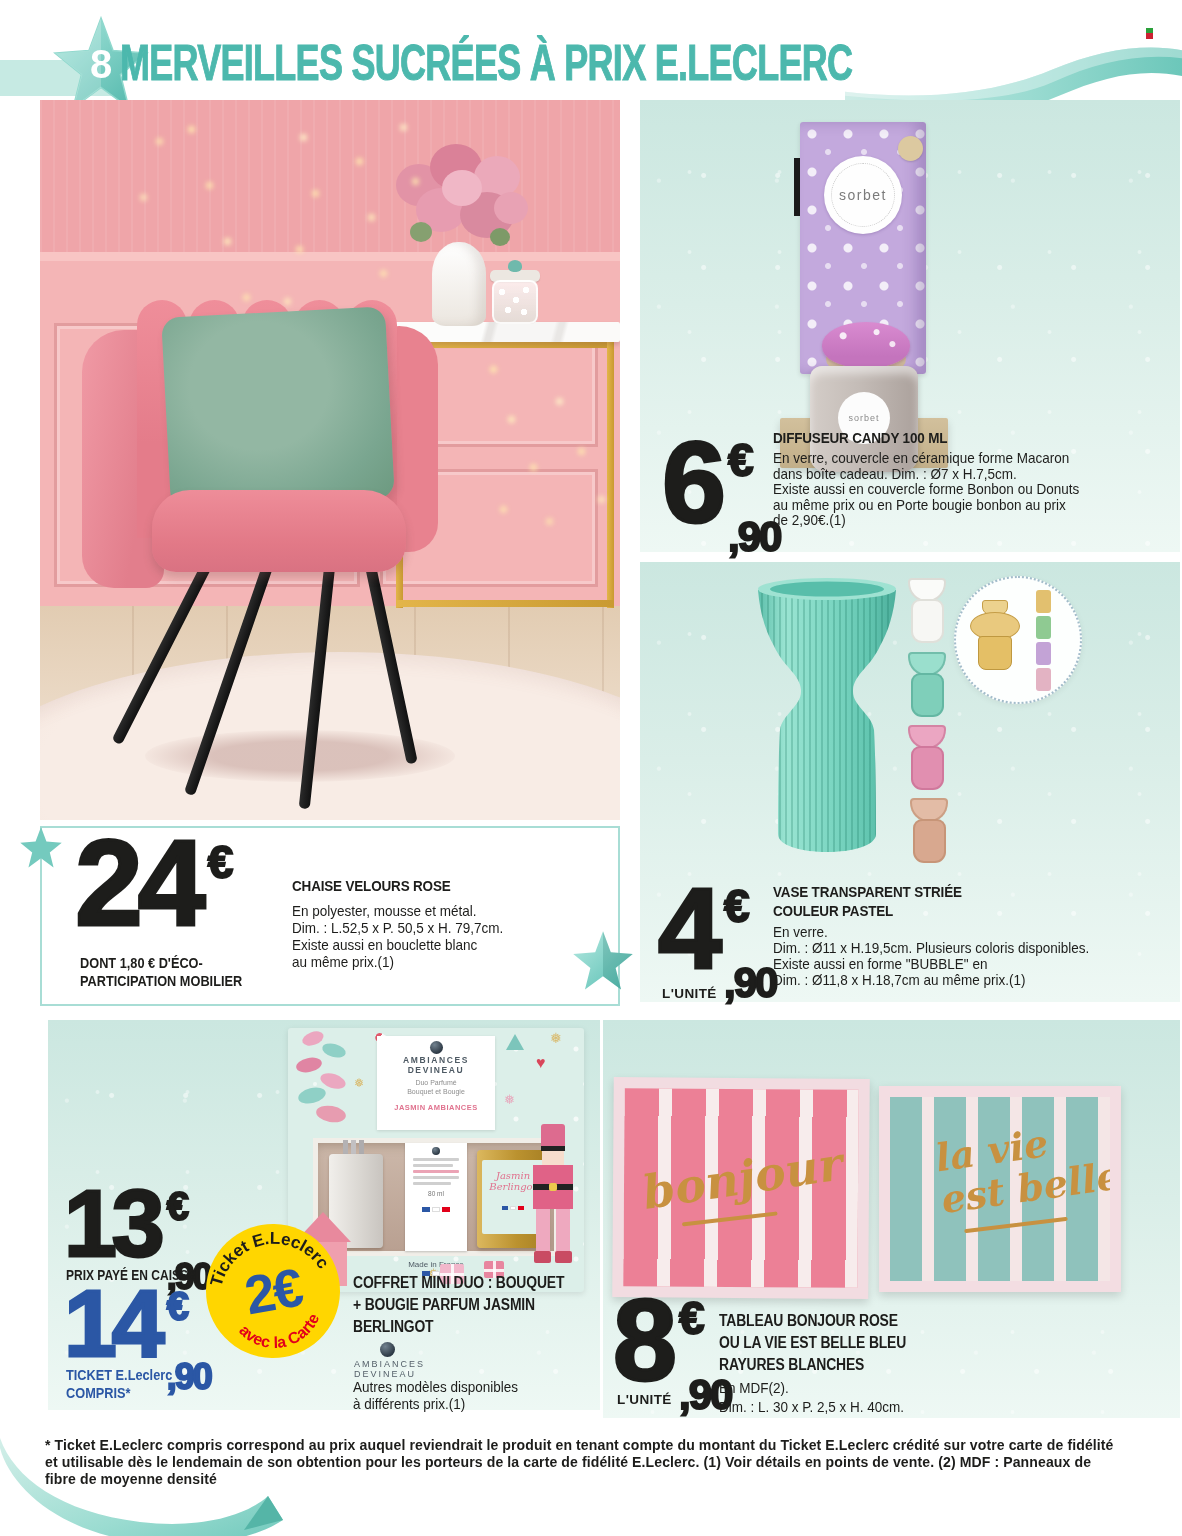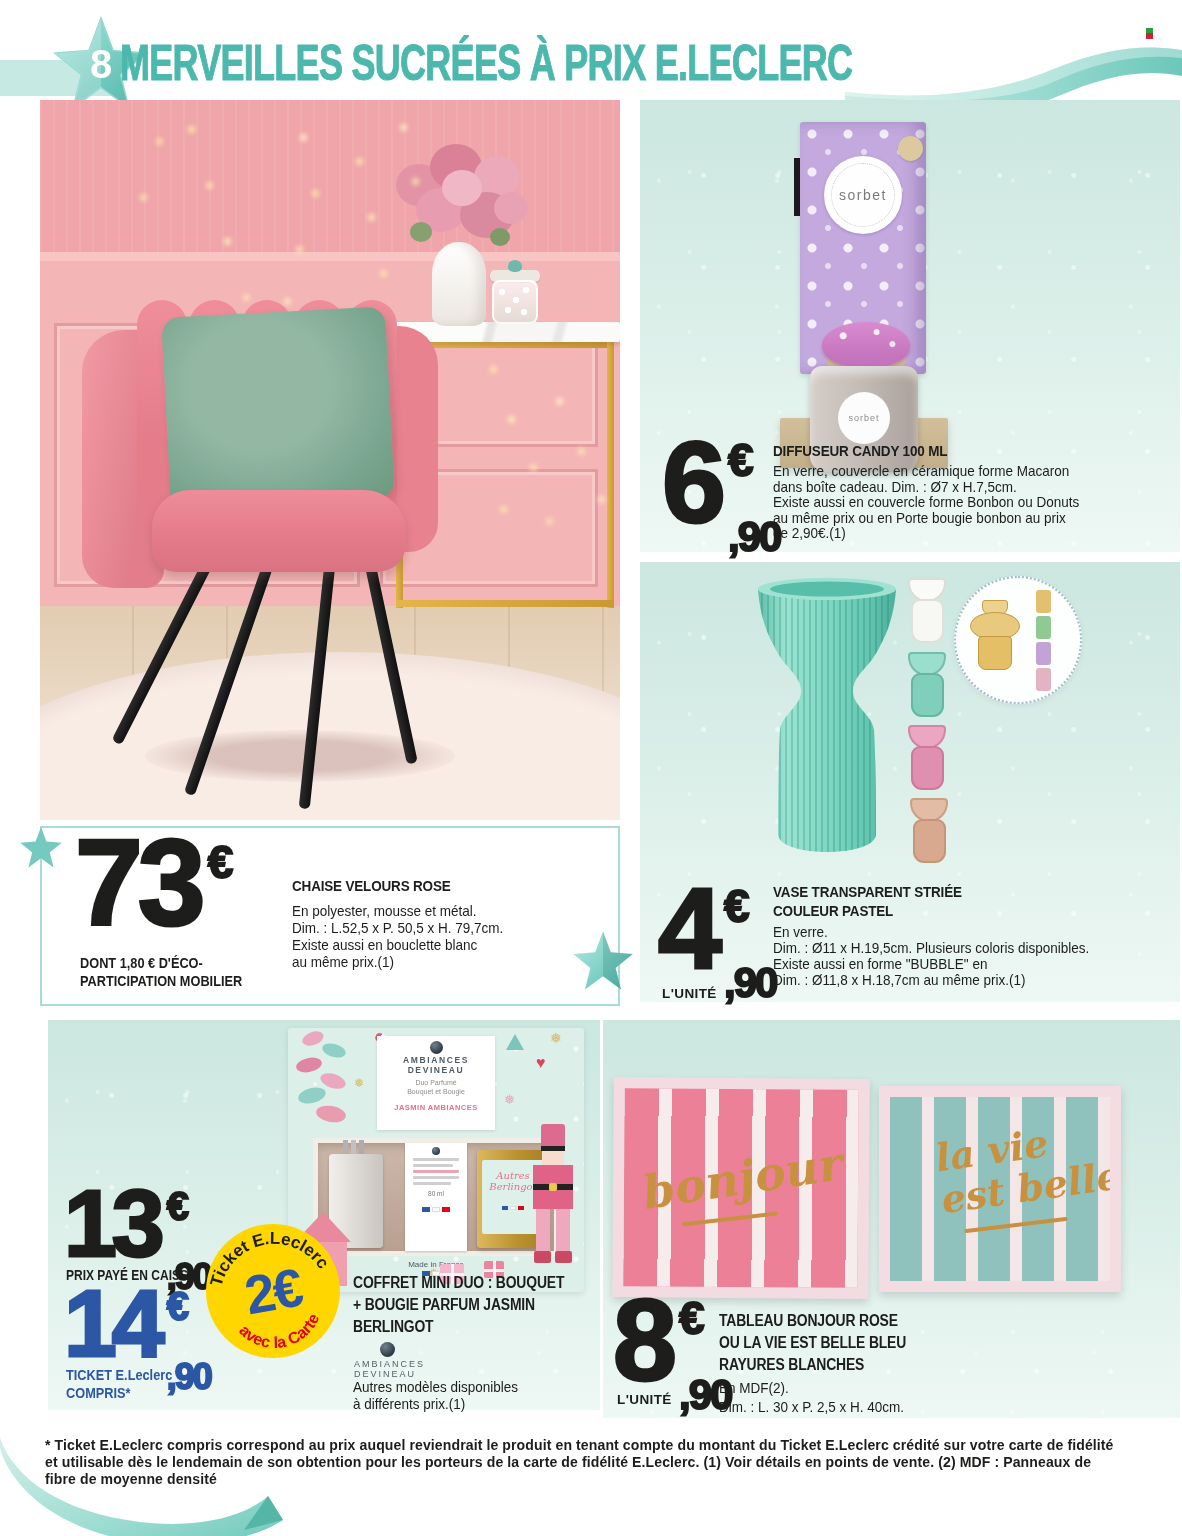--- a/index.html
+++ b/index.html
@@ -317,21 +317,21 @@
         <span>sorbet</span>
       </div>
     </div>
     <div class="abs price" style="left:22px; top:338px;">
       <span class="p-int">6</span>
       <span class="p-col">
         <span class="p-cur">€</span>
         <span class="p-dec">,90</span>
       </span>
     </div>
-    <div class="abs" style="left:133px; top:341px;">
+    <div class="abs" style="left:133px; top:328px;">
       <div class="ptitle">DIFFUSEUR CANDY 100 ML</div>
       <div class="pdesc" style="margin-top:3px; line-height:15.5px;">
           <div>En verre, couvercle en céramique forme Macaron</div>
           <div>dans boîte cadeau. Dim. : Ø7 x H.7,5cm.</div>
           <div>Existe aussi en couvercle forme Bonbon ou Donuts</div>
           <div>au même prix ou en Porte bougie bonbon au prix</div>
           <div>de 2,90€.(1)</div>
         </div>
     </div>
   </div>
@@ -402,21 +402,21 @@
           <div>En verre.</div>
           <div>Dim. : Ø11 x H.19,5cm. Plusieurs coloris disponibles.</div>
           <div>Existe aussi en forme "BUBBLE" en</div>
           <div>Dim. : Ø11,8 x H.18,7cm au même prix.(1)</div>
         </div>
     </div>
   </div>
 
   <div class="abs chair-box">
     <div class="abs price big59" style="left:33px; top:8px;">
-      <span class="p-int">73</span>
+      <span class="p-int">24</span>
       <span class="p-col">
           <span class="p-cur">€</span>
         </span>
     </div>
     <div class="abs eco" style="left:38px; top:126px;">
         <div>DONT 1,80 € D'ÉCO-</div>
         <div>PARTICIPATION MOBILIER</div>
       </div>
     <div class="abs ptitle" style="left:250px; top:48px;">CHAISE VELOURS ROSE</div>
     <div class="abs pdesc" style="left:250px; top:74px; line-height:17px;">
@@ -484,21 +484,21 @@
           <div class="bar"></div>
             <div class="bar" style="margin-right:16px;"></div>
           <div class="cof-mc-vol">80 ml</div>
           <div style="margin-top:3px;">
             <span class="flag" style="background:#2b57a5;"></span><span class="flag" style="background:#fff; border:1px solid #ddd; box-sizing:border-box;"></span><span class="flag" style="background:#e2001a;"></span>
           </div>
         </div>
         <div class="abs cof-candle">
           <div class="cof-candle-label">
             <div class="script-sm">
-                <div>Autres</div>
+                <div>Jasmin</div>
                 <div>Berlingot</div>
               </div>
             <div style="margin-top:6px;">
               <span class="flag" style="width:6px; height:4px; background:#2b57a5;"></span><span class="flag" style="width:6px; height:4px; background:#fff; border:1px solid #ddd; box-sizing:border-box;"></span><span class="flag" style="width:6px; height:4px; background:#e2001a;"></span>
             </div>
           </div>
         </div>
       </div>
 
       <div class="abs cof-made">

